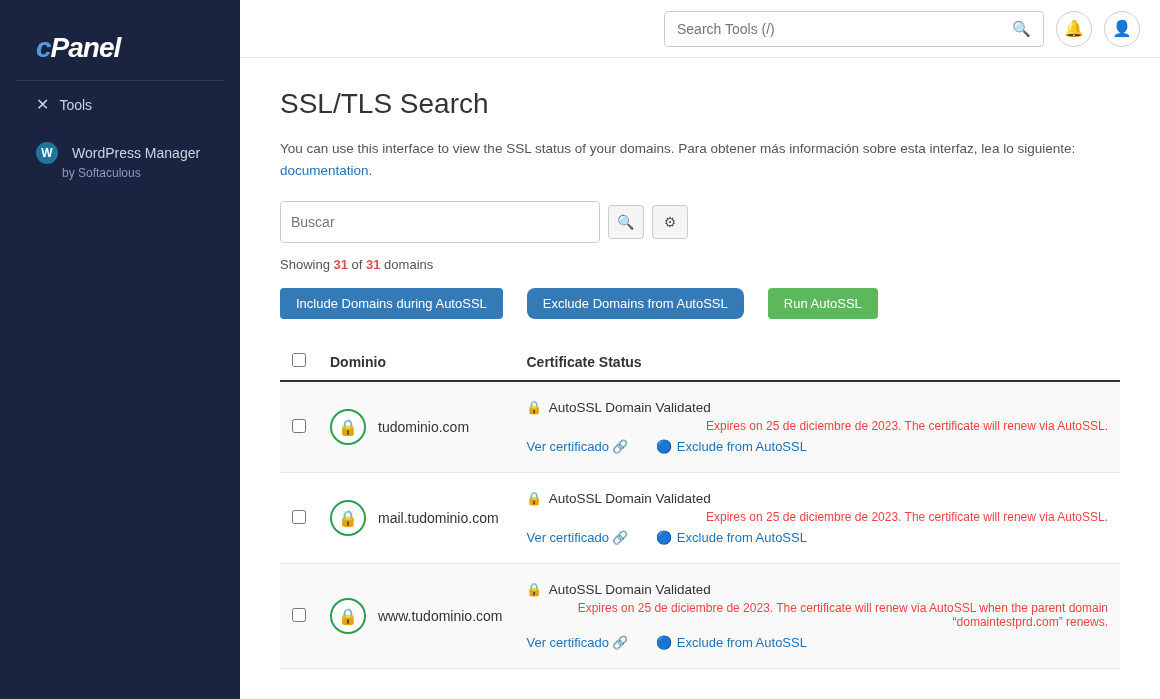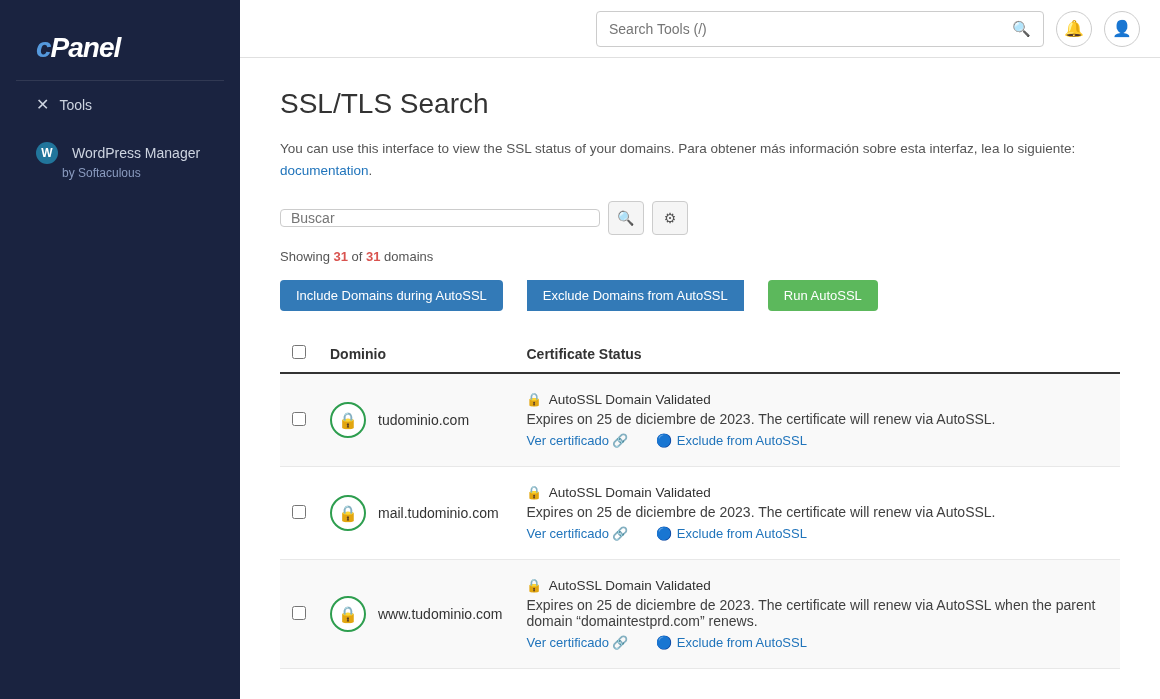--- a/index.html
+++ b/index.html
@@ -71,21 +71,21 @@
       justify-content: flex-end;
       padding: 0 20px;
       gap: 12px;
     }
     .search-bar {
       display: flex;
       align-items: center;
       border: 1px solid #ccc;
       border-radius: 4px;
       overflow: hidden;
-      width: 448px;
+      width: 380px;
       height: 36px;
       background: #fff;
     }
     .search-bar input {
       border: none;
       outline: none;
       padding: 0 12px;
       flex: 1;
       font-size: 14px;
       color: #555;
@@ -139,21 +139,21 @@
 
     
     .filter-row {
       display: flex;
       align-items: center;
       gap: 8px;
       margin-bottom: 14px;
     }
     .filter-row input {
       width: 320px;
-      height: 18px;
+      height: 42px;
       border: 1px solid #ccc;
       border-radius: 4px;
       padding: 0 10px;
       font-size: 14px;
       outline: none;
     }
     .filter-row button {
       height: 34px;
       width: 36px;
       border: 1px solid #ccc;
@@ -185,21 +185,21 @@
       padding: 8px 16px;
       border-radius: 4px;
       cursor: pointer;
       font-size: 13px;
     }
     .btn-exclude {
       background: #337ab7;
       color: #fff;
       border: none;
       padding: 8px 16px;
-      border-radius: 0;
+      border-radius: 8px;
       cursor: pointer;
       font-size: 13px;
     }
     .btn-run {
       background: #5cb85c;
       color: #fff;
       border: none;
       padding: 8px 16px;
       border-radius: 4px;
       cursor: pointer;
@@ -270,23 +270,24 @@
       gap: 6px;
       font-size: 13.5px;
       color: #333;
       margin-bottom: 4px;
     }
     .cert-status .status-line .lock-small {
       color: #2e9e4f;
       font-size: 13px;
     }
     .cert-status .expires-line {
-      font-size: 14px;
-      color: #404040;
+      font-size: 12px;
+      color: #ef4444;
       margin-bottom: 6px;
+      text-align: right;
     }
     .cert-status .links {
       display: flex;
       align-items: center;
       gap: 28px;
       font-size: 13px;
     }
     .cert-status .links a {
       color: #2074bb;
       text-decoration: none;

